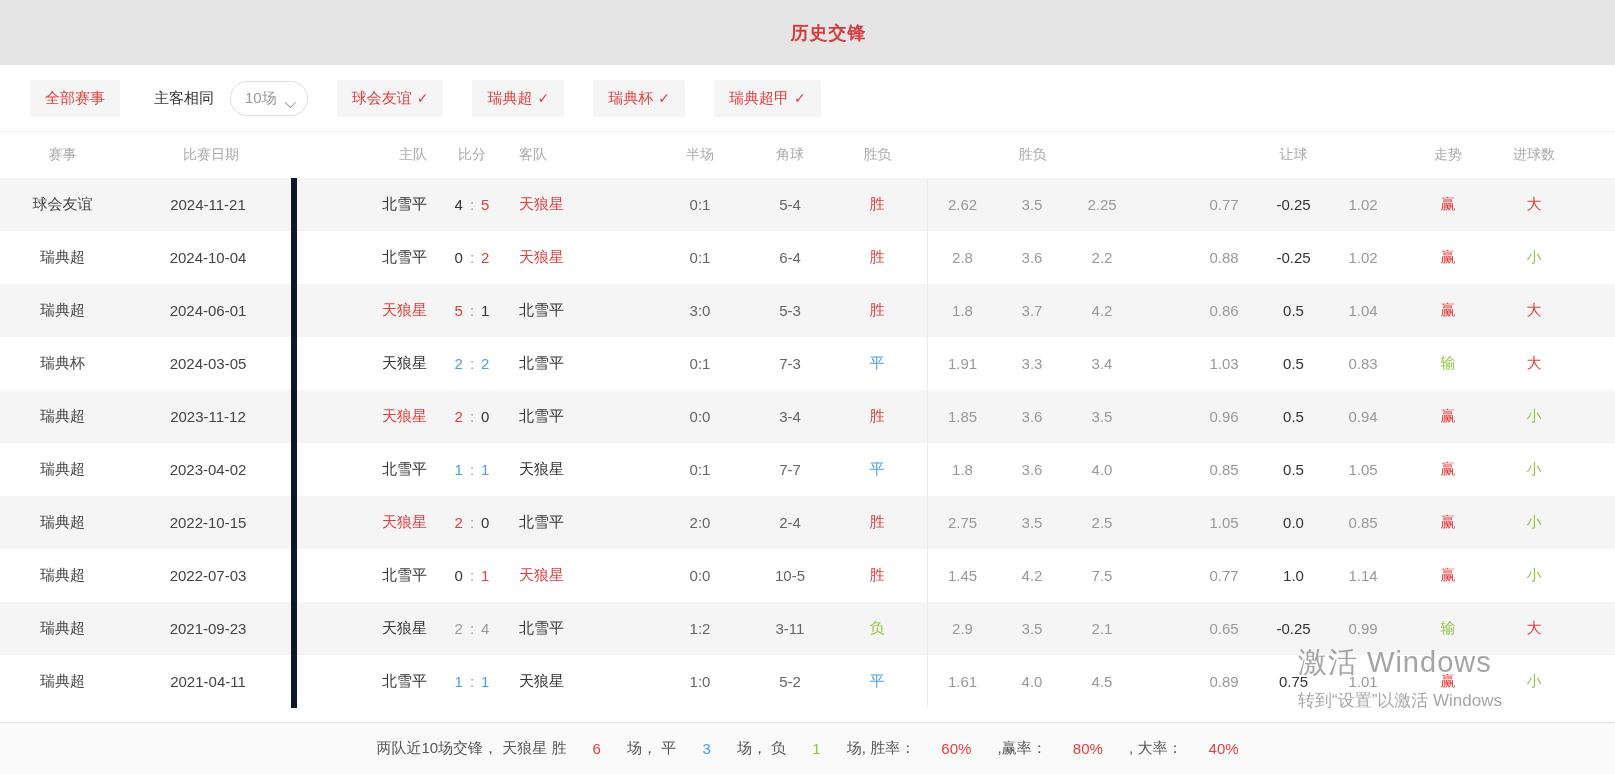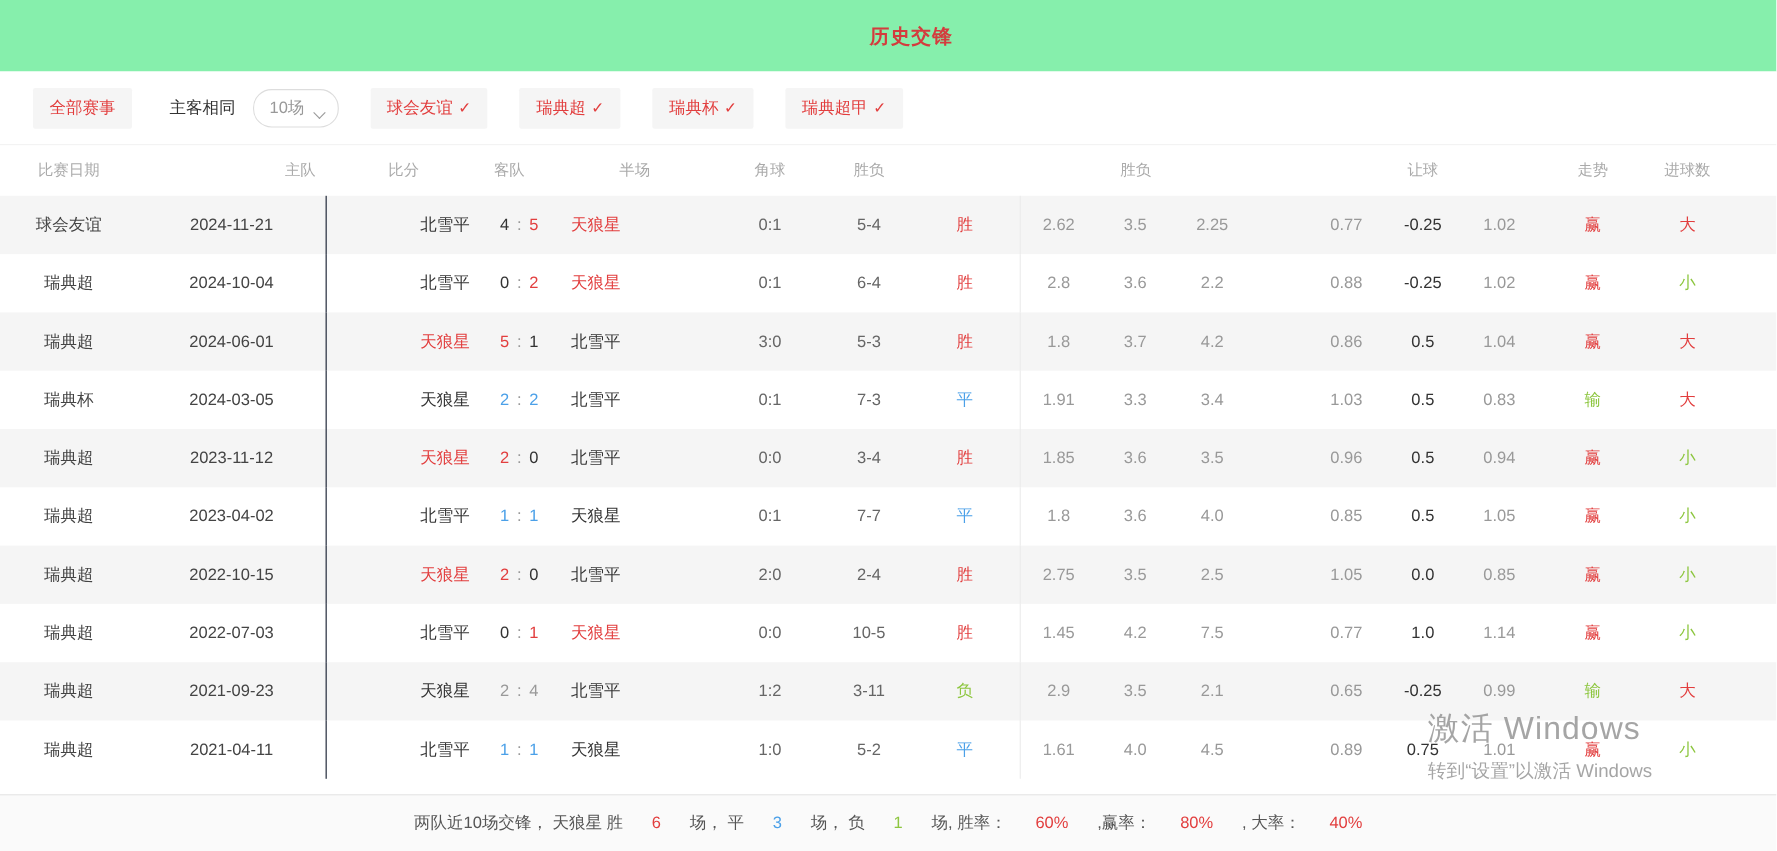--- a/index.html
+++ b/index.html
@@ -1,20 +1,20 @@
 <!DOCTYPE html>
 <html><head>
 <meta charset="utf-8">
 <style>
   * { margin:0; padding:0; box-sizing:border-box; }
   body { font-family:"Liberation Sans","DejaVu Sans",sans-serif; background:#fff; }
   .page { position:relative; width:1615px; height:774px; background:#fff; overflow:hidden; }
 
   
-  .title-bar { height:65px; background:#86efac; display:flex; align-items:center; justify-content:center;padding-left:42px; }
+  .title-bar { height:65px; background:#e5e5e5; display:flex; align-items:center; justify-content:center;padding-left:42px; }
   .title-bar .title { color:#d43b3d; font-size:18px; font-weight:600; letter-spacing:1px; }
 
   
   .filter-bar { height:67px; background:#fff; display:flex; align-items:center; padding-left:30px; border-bottom:1px solid #f2f2f2; }
   .chip { background:#f5f5f5; color:#e23e3e; font-size:15px; padding:9px 15px; border-radius:2px; cursor:pointer; display:flex; align-items:center; gap:5px; white-space:nowrap; }
   .chip .check { color:#e23e3e; font-size:14px; font-weight:bold; }
   .plain-filter { color:#333; font-size:15px; margin-left:34px; cursor:pointer; white-space:nowrap; }
   .pill { margin-left:16px; border:1px solid #ddd; border-radius:17px; padding:7px 14px; color:#999; font-size:15px; display:flex; align-items:flex-end; gap:8px; cursor:pointer; background:#fff; }
   .chev { width:8px; height:8px; border-right:1.5px solid #999; border-bottom:1.5px solid #999; transform:rotate(45deg) translateY(-2px); display:inline-block; }
   .league-chip { margin-left:29px; }
@@ -25,21 +25,21 @@
   .thead > div { display:flex; align-items:center; justify-content:center; color:#aaa; font-size:14px; }
   .thead .h-home { justify-content:flex-end; padding-right:10px; }
   .thead .h-away { justify-content:flex-start; padding-left:12px; }
   .h-odds { grid-column:9 / span 3; }
   .h-spacer { grid-column:12; }
   .h-handicap { grid-column:13 / span 3; }
 
   .trow { height:53px; cursor:pointer; }
   .trow:nth-child(odd) { background:#f5f5f5; }
   .trow > div { display:flex; align-items:center; justify-content:center; font-size:15px; color:#444; }
-  .cell-date { border-right:1px solid #0f172a; color:#555; }
+  .cell-date { border-right:6px solid #0f172a; color:#555; }
   .cell-home { justify-content:flex-end !important; padding-right:10px; }
   .cell-away { justify-content:flex-start !important; padding-left:12px; }
   .cell-result { border-right:1px solid #ececec; }
   .cell-half, .cell-corners { color:#666 !important; }
   .cell-odd { color:#999 !important; }
   .cell-hdc-mid { color:#333 !important; }
   .score-sep { color:#999; margin:0 7px; }
 
   .c-red { color:#e23e3e !important; }
   .c-blue { color:#4ba0e8 !important; }
@@ -91,20 +91,21 @@
   </div>
 
   <div class="chip league-chip">
     <span>瑞典超甲</span>
     <span class="check">✓</span>
   </div>
 </div>
   </div>
 
   <div class="grid thead">
+    <div>赛事</div>
     <div>比赛日期</div>
     <div class="h-home">主队</div>
     <div>比分</div>
     <div class="h-away">客队</div>
     <div>半场</div>
     <div>角球</div>
     <div>胜负</div>
     <div class="h-odds">胜负</div>
     <div class="h-spacer"></div>
     <div class="h-handicap">让球</div>

